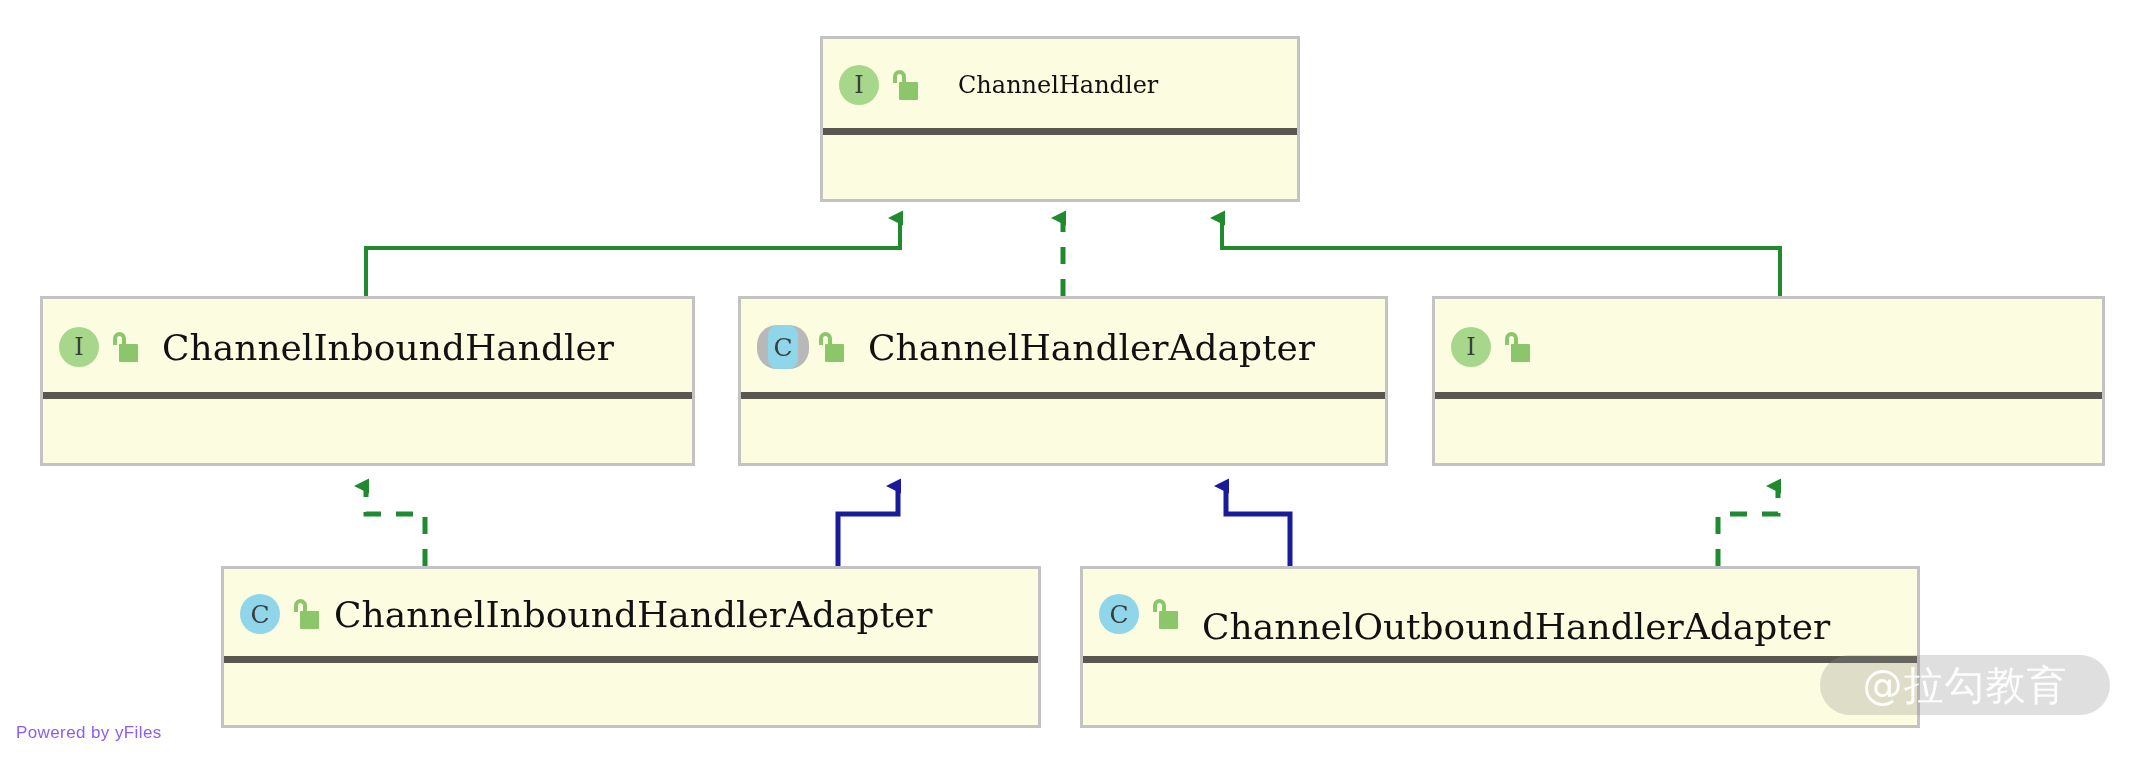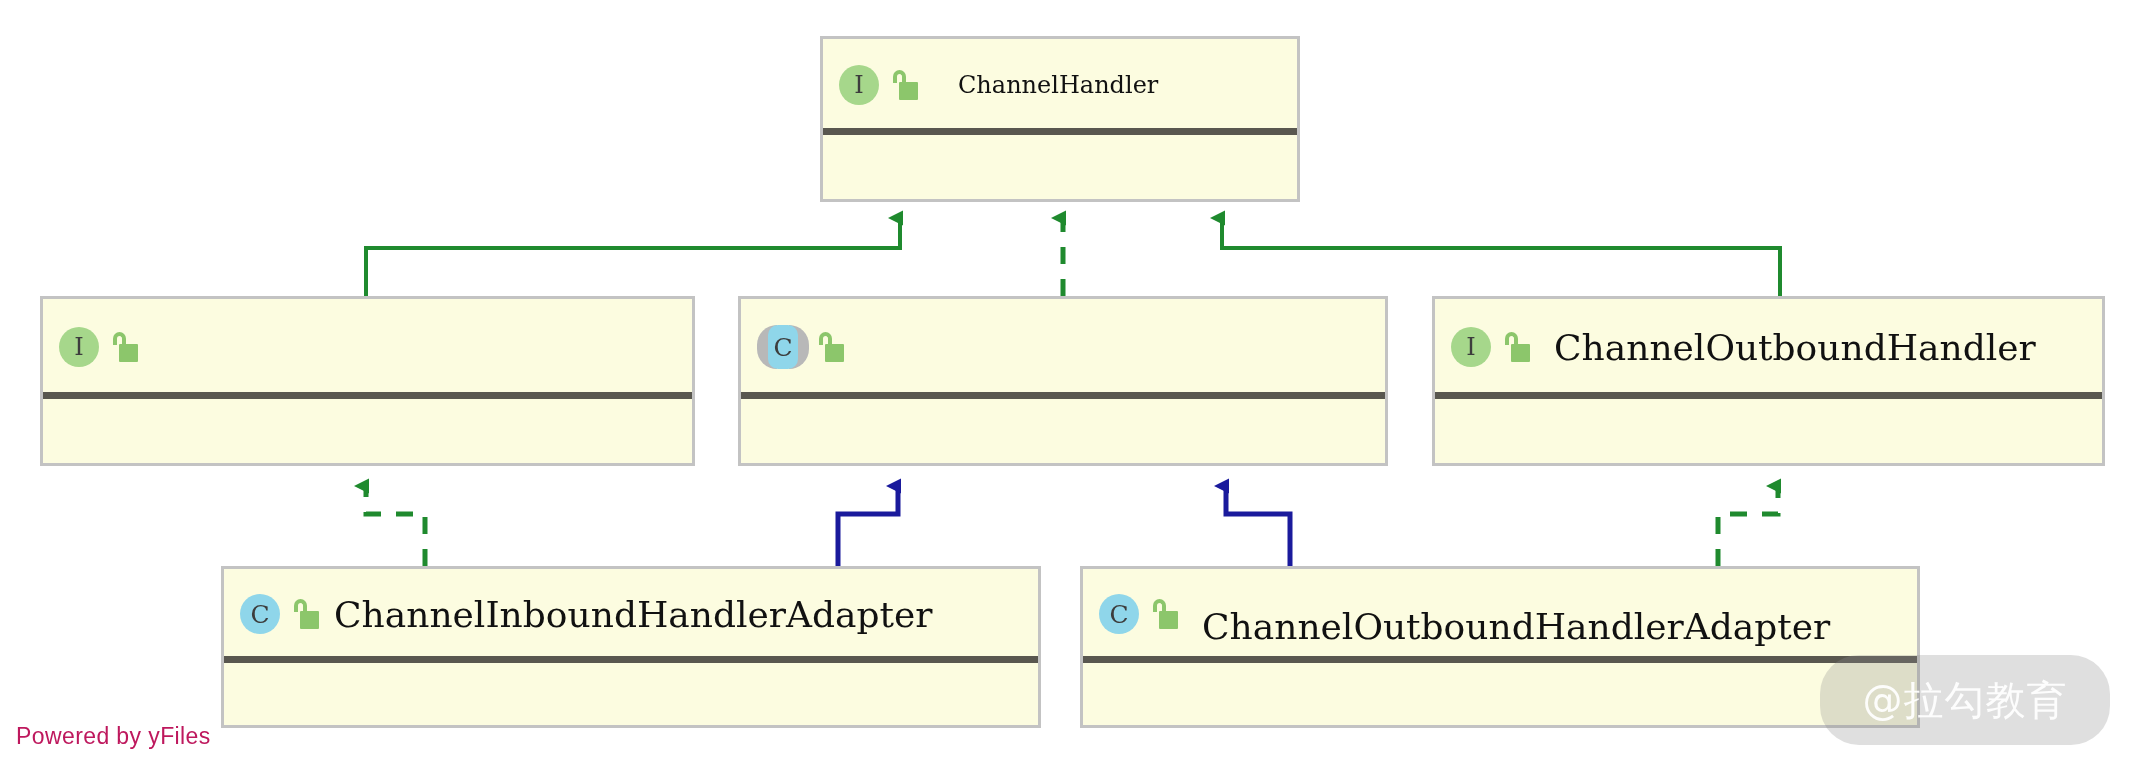--- a/index.html
+++ b/index.html
@@ -33,23 +33,23 @@
 
   
   .lock{position:relative;width:26px;height:30px;flex:0 0 auto;}
   .lock .shackle{position:absolute;left:1px;top:0;width:13px;height:13px;
         border:4px solid #8CC66B;border-bottom:none;border-radius:8px 8px 0 0;box-sizing:border-box;}
   .lock .bodyb{position:absolute;left:7px;top:12px;width:19px;height:18px;background:#8CC66B;border-radius:1px;}
 
   svg.wires{position:absolute;left:0;top:0;width:2146px;height:772px;overflow:visible;}
 
   
-  .yfiles{position:absolute;color:#be185d;font-size:23px;font-family:"Liberation Sans",sans-serif;
+  .yfiles{position:absolute;color:#8b5cf6;font-size:17px;font-family:"Liberation Sans",sans-serif;
           left:16px;top:723px;letter-spacing:.4px;}
-  .wm{position:absolute;left:1820px;top:655px;width:290px;height:90px;border-radius:39px;
+  .wm{position:absolute;left:1820px;top:655px;width:290px;height:60px;border-radius:39px;
       background:rgba(140,140,140,0.28);display:flex;align-items:center;justify-content:center;}
   .wm span{color:rgba(255,255,255,0.92);font-size:40px;font-family:"DejaVu Sans",sans-serif;letter-spacing:1px;}
 </style>
 </head>
 <body>
 
 <div id="stage">
 
   <svg class="wires" viewBox="0 0 2146 772">
     <defs>
@@ -97,57 +97,58 @@
     <div class="hdr" style="height: 96px;">
       <span class="ico">
         <span class="iface">
             <i>I</i>
           </span>
       </span>
       <span class="lock" style="margin-left:13px;">
         <span class="shackle"></span>
           <span class="bodyb"></span>
       </span>
+      <span class="nm" style="margin-left: 24px; font-size: 36px;">ChannelInboundHandler</span>
     </div>
     <div class="divider" style="top: 93px;"></div>
     <div class="body" style="top: 100px; bottom: 0px;"></div>
   </div>
 
   <div class="node" id="n2" style="left: 738px; top: 296px; width: 650px; height: 170px;">
     <div class="hdr" style="height: 96px;">
       <span class="ico">
         <span class="abswrap">
           <span class="arc l"></span>
             <span class="arc r"></span>
           <span class="absbadge">
               <i>C</i>
             </span>
         </span>
       </span>
       <span class="lock" style="margin-left:9px;">
         <span class="shackle"></span>
           <span class="bodyb"></span>
       </span>
+      <span class="nm" style="margin-left: 24px; font-size: 36px;">ChannelHandlerAdapter</span>
     </div>
     <div class="divider" style="top: 93px;"></div>
     <div class="body" style="top: 100px; bottom: 0px;"></div>
   </div>
 
   <div class="node" id="n3" style="left: 1432px; top: 296px; width: 673px; height: 170px;">
     <div class="hdr" style="height: 96px;">
       <span class="ico">
         <span class="iface">
             <i>I</i>
           </span>
       </span>
       <span class="lock" style="margin-left:13px;">
         <span class="shackle"></span>
           <span class="bodyb"></span>
       </span>
-      <span class="nm" style="margin-left: 24px; font-size: 36px;">ChannelOutboundHandler</span>
     </div>
     <div class="divider" style="top: 93px;"></div>
     <div class="body" style="top: 100px; bottom: 0px;"></div>
   </div>
 
   <div class="node" id="n4" style="left: 221px; top: 566px; width: 820px; height: 162px;">
     <div class="hdr" style="height: 90px;">
       <span class="ico">
         <span class="cls">
             <i>C</i>

